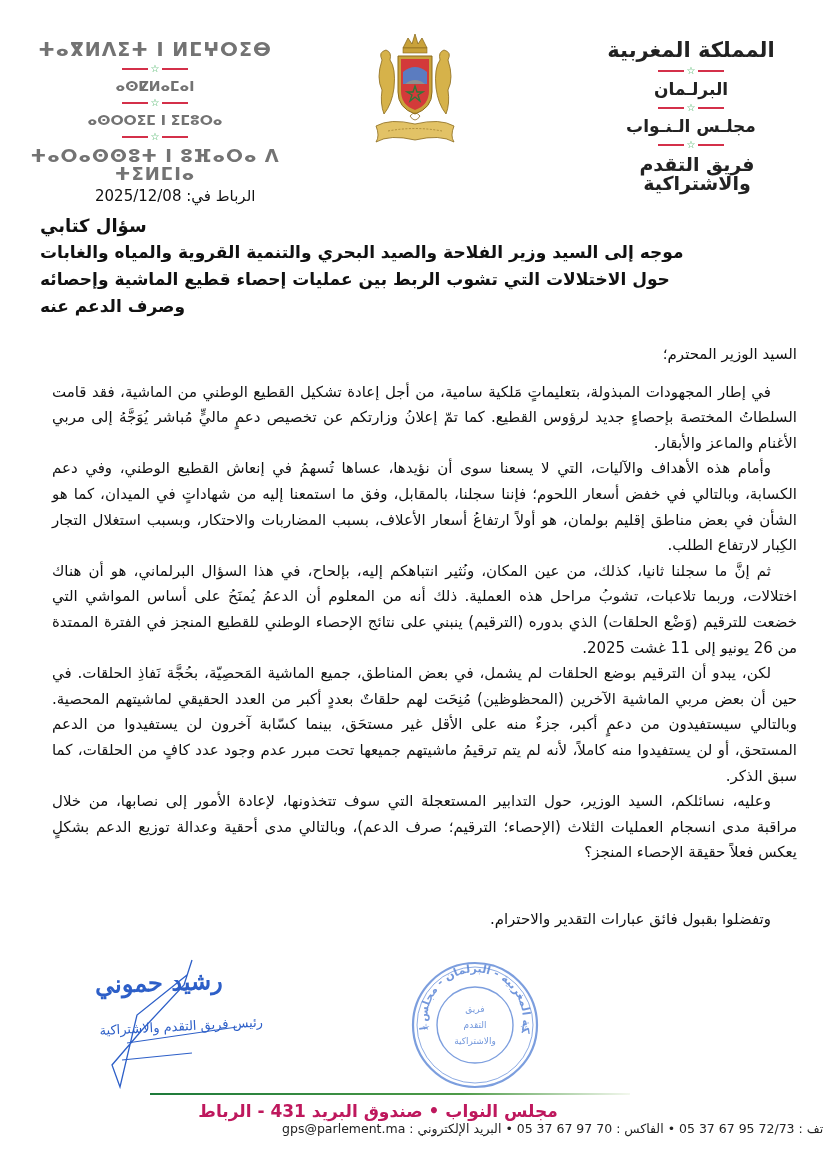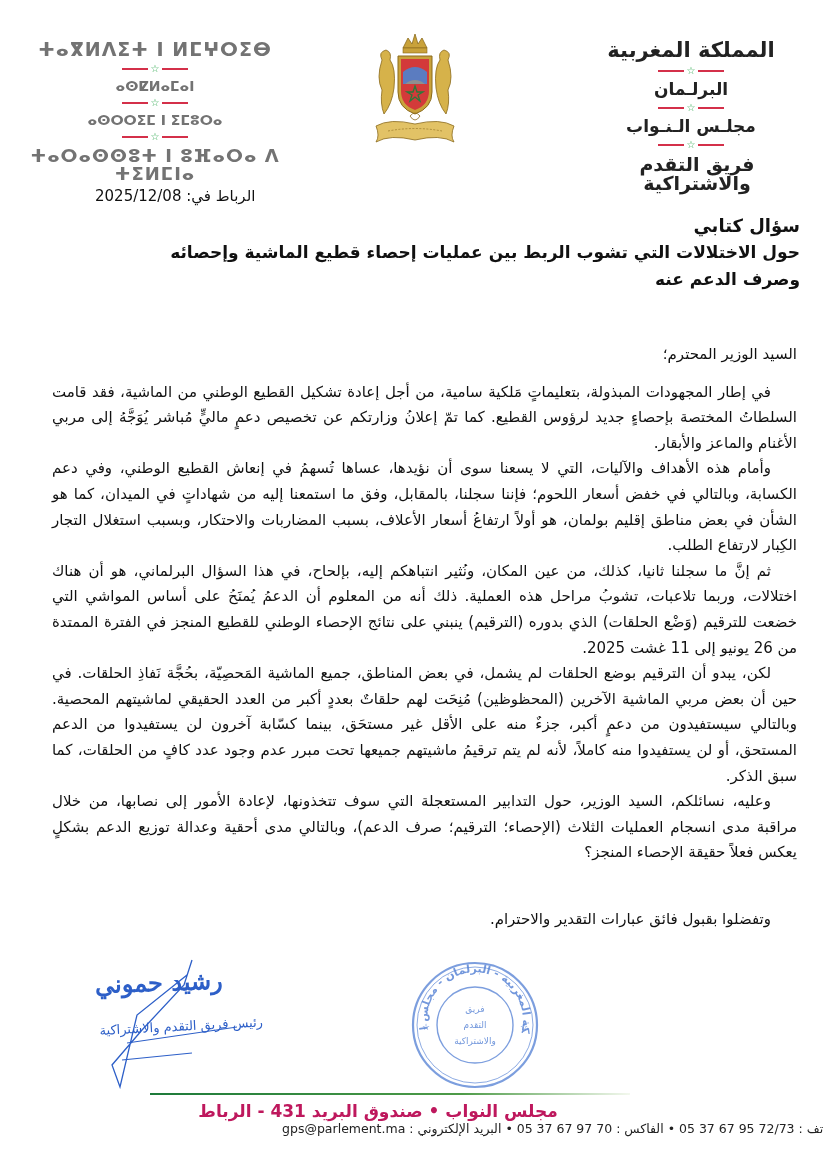--- a/index.html
+++ b/index.html
@@ -31,21 +31,21 @@
 
   .emblem { left: 370px; top: 30px; width: 90px; height: 125px; }
 
   .date-line {
     left: 95px; top: 187px; font-size: 15px; direction: rtl;
     font-family: "DejaVu Sans", sans-serif; color: #111;
   }
 
   
   .title-block {
-    left: 40px; width: 760px; top: 213px; text-align: right; direction: rtl;
+    left: 40px; width: 760px; top: 213px; text-align: left; direction: rtl;
     font-family: "DejaVu Sans", sans-serif; font-weight: bold;
   }
   .title-block .t1 { font-size: 18px; line-height: 26px; }
   .title-block .t2 { font-size: 17px; line-height: 27px; }
 
   
   .letter-body {
     left: 52px; width: 745px; top: 342px; direction: rtl; text-align: justify;
     font-family: "DejaVu Sans", sans-serif; font-size: 15px; line-height: 25.6px;
     color: #111;
@@ -151,20 +151,21 @@
   <div class="ar-h4">فريق التقدم والاشتراكية</div>
 </div>
 
 <div class="abs date-line">
   <span>الرباط في:</span>
   <span class="ltr">2025/12/08</span>
 </div>
 
 <div class="abs title-block">
   <div class="t1">سؤال كتابي</div>
+  <div class="t2">موجه إلى السيد وزير الفلاحة والصيد البحري والتنمية القروية والمياه والغابات</div>
   <div class="t2">حول الاختلالات التي تشوب الربط بين عمليات إحصاء قطيع الماشية وإحصائه</div>
   <div class="t2">وصرف الدعم عنه</div>
 </div>
 
 <div class="abs letter-body">
   <p class="salutation">السيد الوزير المحترم؛</p>
   <p>في إطار المجهودات المبذولة، بتعليماتٍ مَلكية سامية، من أجل إعادة تشكيل القطيع الوطني من الماشية، فقد قامت السلطاتُ المختصة بإحصاءٍ جديد لرؤوس القطيع. كما تمّ إعلانُ وزارتكم عن تخصيص دعمٍ ماليٍّ مُباشر يُوَجَّهُ إلى مربي الأغنام والماعز والأبقار.</p>
   <p>وأمام هذه الأهداف والآليات، التي لا يسعنا سوى أن نؤيدها، عساها تُسهمُ في إنعاش القطيع الوطني، وفي دعم الكسابة، وبالتالي في خفض أسعار اللحوم؛ فإننا سجلنا، بالمقابل، وفق ما استمعنا إليه من شهاداتٍ في الميدان، كما هو الشأن في بعض مناطق إقليم بولمان، هو أولاً ارتفاعُ أسعار الأعلاف، بسبب المضاربات والاحتكار، وبسبب استغلال التجار الكِبار لارتفاع الطلب.</p>
   <p>ثم إنَّ ما سجلنا ثانيا، كذلك، من عين المكان، ونُثير انتباهكم إليه، بإلحاح، في هذا السؤال البرلماني، هو أن هناك اختلالات، وربما تلاعبات، تشوبُ مراحل هذه العملية. ذلك أنه من المعلوم أن الدعمُ يُمنَحُ على أساس المواشي التي خضعت للترقيم (وَضْع الحلقات) الذي بدوره (الترقيم) ينبني على نتائج الإحصاء الوطني للقطيع المنجز في الفترة الممتدة من 26 يونيو إلى 11 غشت 2025.</p>
   <p>لكن، يبدو أن الترقيم بوضع الحلقات لم يشمل، في بعض المناطق، جميع الماشية المَحصِيّة، بحُجَّة نَفاذِ الحلقات. في حين أن بعض مربي الماشية الآخرين (المحظوظين) مُنِحَت لهم حلقاتٌ بعددٍ أكبر من العدد الحقيقي لماشيتهم المحصية. وبالتالي سيستفيدون من دعمٍ أكبر، جزءٌ منه على الأقل غير مستحَق، بينما كسّابة آخرون لن يستفيدوا من الدعم المستحق، أو لن يستفيدوا منه كاملاً، لأنه لم يتم ترقيمُ ماشيتهم جميعها تحت مبرر عدم وجود عدد كافٍ من الحلقات، كما سبق الذكر.</p>

